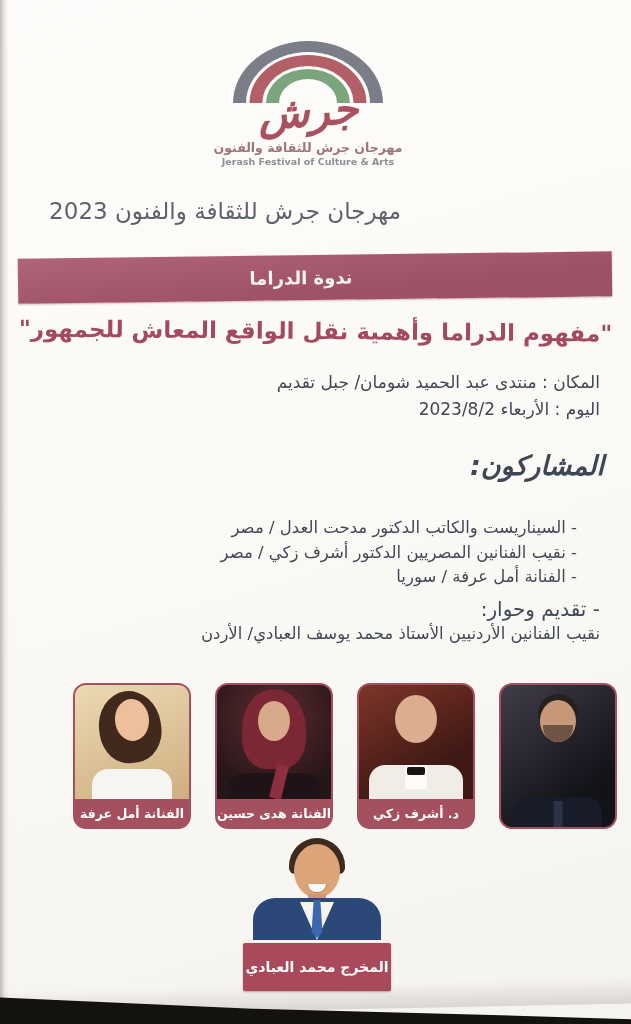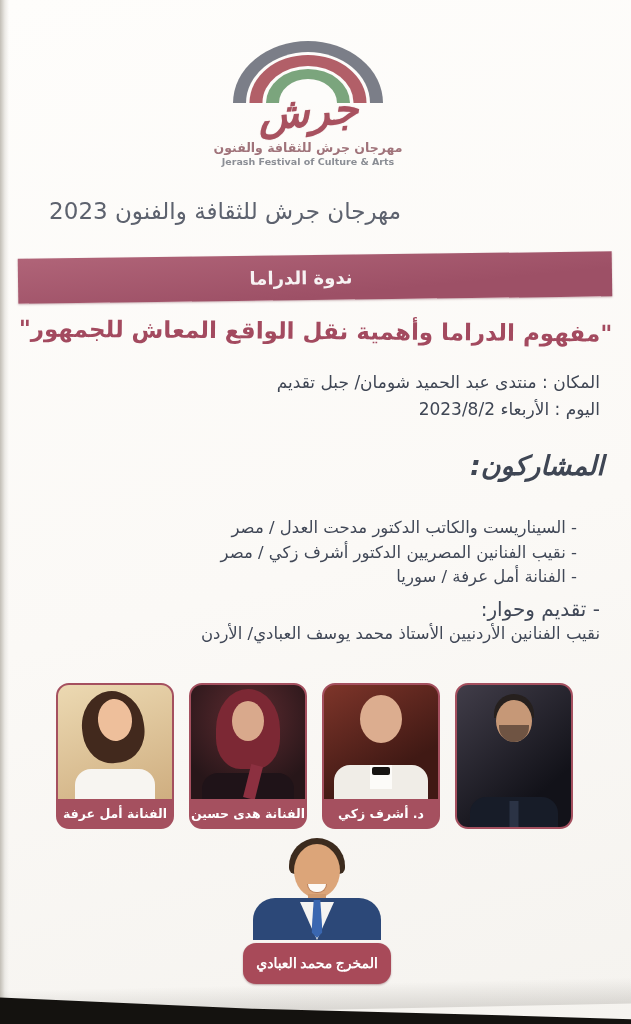--- a/index.html
+++ b/index.html
@@ -83,21 +83,21 @@
   .moderator-heading{
     position:absolute;top:597px;right:31px;direction:rtl;
     font-size:20px;color:#414857;
   }
   .moderator-name{
     position:absolute;top:624px;right:31px;left:30px;text-align:right;direction:rtl;
     font-size:16.5px;color:#414857;
   }
 
   
-  .photo-row{position:absolute;top:683px;left:56px;display:flex;gap:15px;justify-content:space-between;}
+  .photo-row{position:absolute;top:683px;left:73px;display:flex;gap:24px;justify-content:space-between;}
   .card{
     width:118px;height:146px;border-radius:13px;overflow:hidden;
     border:2px solid #a5505f;background:#a5505f;box-sizing:border-box;
     display:flex;flex-direction:column;
   }
   .photo-area{position:relative;flex:1;overflow:hidden;}
   .card-label{
     height:28px;background:#a5505f;color:#fff;font-size:12.5px;font-weight:bold;
     display:flex;align-items:center;justify-content:center;direction:rtl;white-space:nowrap;
   }
@@ -132,26 +132,25 @@
   
   .bottom-person{position:absolute;top:838px;left:253px;width:128px;height:102px;}
   .bp-hair{position:absolute;left:50%;transform:translateX(-50%);top:0;width:56px;height:36px;background:#3c2b1e;border-radius:28px 28px 6px 6px;}
   .bp-head{position:absolute;left:50%;transform:translateX(-50%);top:6px;width:46px;height:54px;background:#dca579;border-radius:50%;}
   .bp-smile{position:absolute;left:50%;transform:translateX(-50%);top:46px;width:18px;height:8px;background:#fdfaf6;border-radius:0 0 9px 9px;border:1px solid #b97f58;border-top:none;}
   .bp-neck{position:absolute;left:50%;transform:translateX(-50%);top:56px;width:18px;height:12px;background:#d09a6e;}
   .bp-suit{position:absolute;left:0;bottom:0;width:128px;height:42px;background:#2c4878;border-radius:22px 22px 0 0;}
   .bp-shirt{position:absolute;left:50%;transform:translateX(-50%);bottom:0;width:34px;height:38px;background:#f5f4f1;clip-path:polygon(0 0,100% 0,50% 100%);}
   .bp-tie{position:absolute;left:50%;transform:translateX(-50%);bottom:2px;width:11px;height:38px;background:#3a67b0;clip-path:polygon(20% 0,80% 0,100% 85%,50% 100%,0 85%);}
   .bottom-label{
-    position:absolute;top:943px;left:243px;width:148px;height:41px;
-    background:#a84a59;border-radius:13px;
+    position:absolute;top:943px;left:243px;width:148px;height:48px;
+    background:#a84a59;border-radius:2px;
     display:flex;align-items:center;justify-content:center;
     color:#fff;font-size:14px;font-weight:bold;direction:rtl;white-space:nowrap;
     box-shadow:0 1px 2px rgba(100,40,50,.4);
-    font-family:Liberation Serif, serif;
   }
 </style>
 </head>
 <body>
 
 <div class="photo">
 
   <div class="logo">
     <div class="rainbow">
       <div class="arc arc1"></div>

